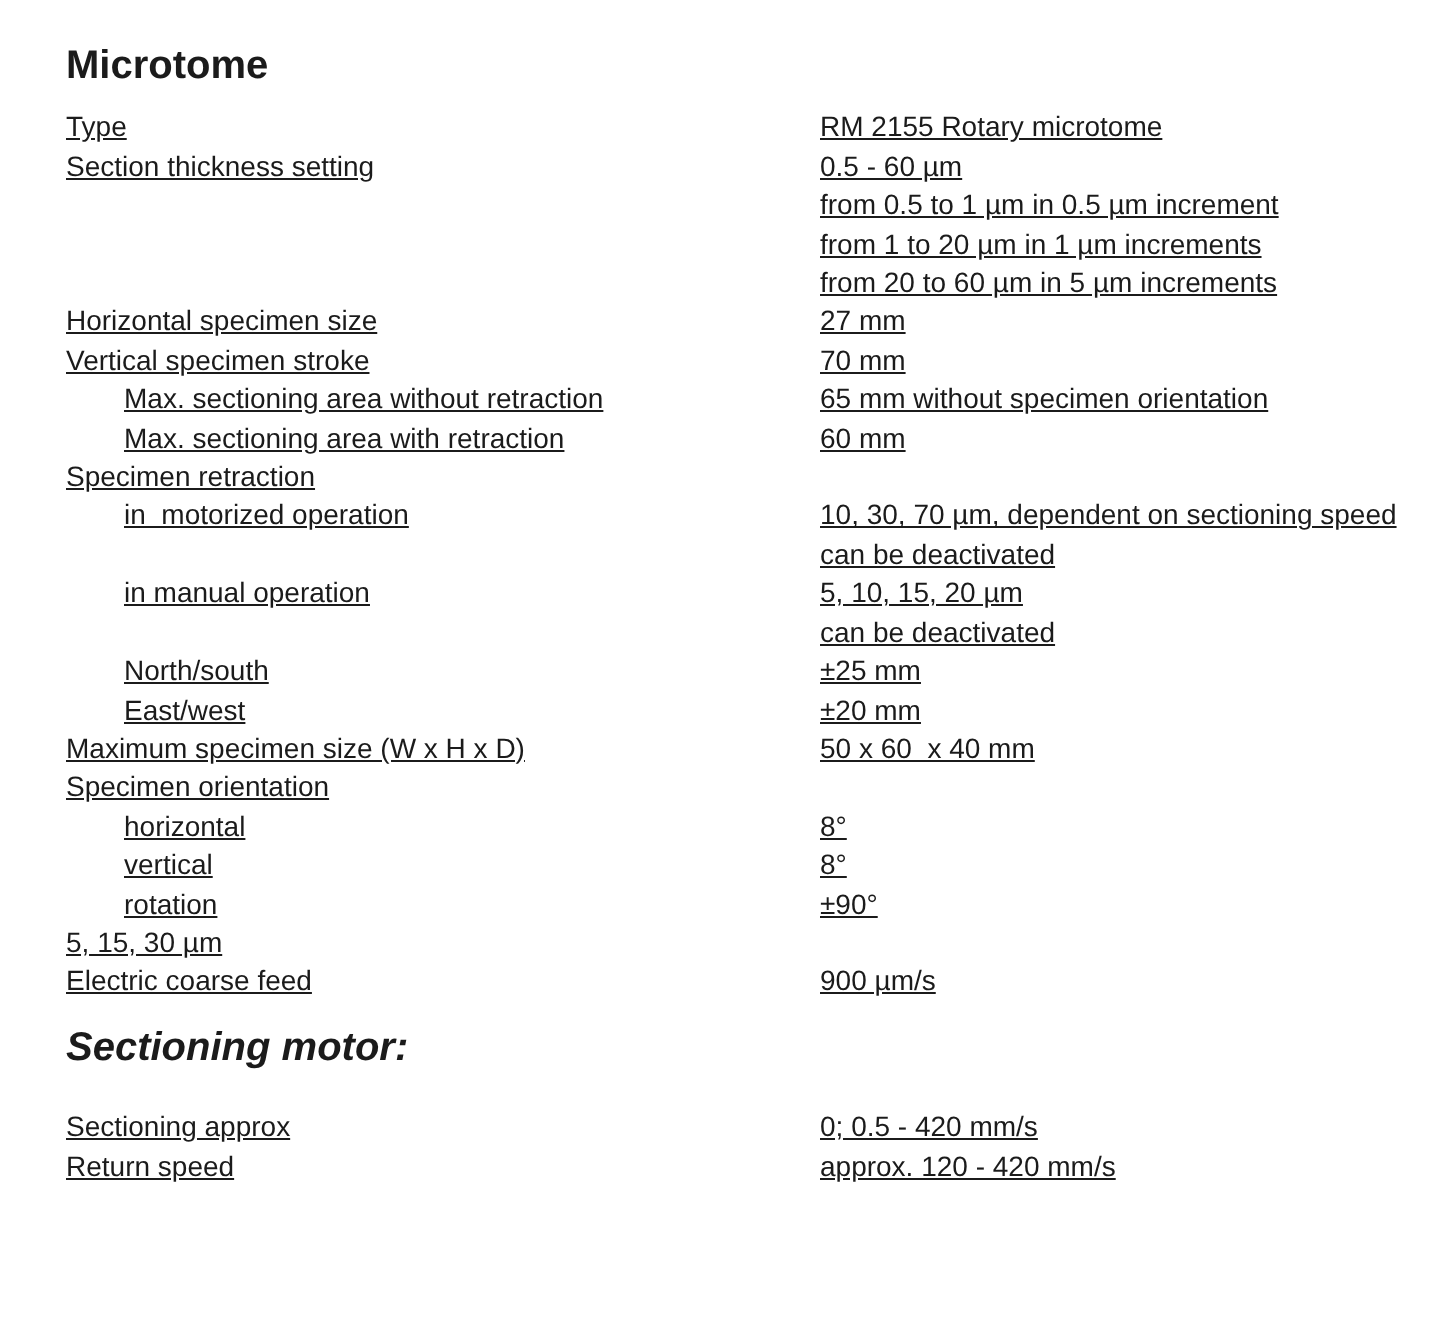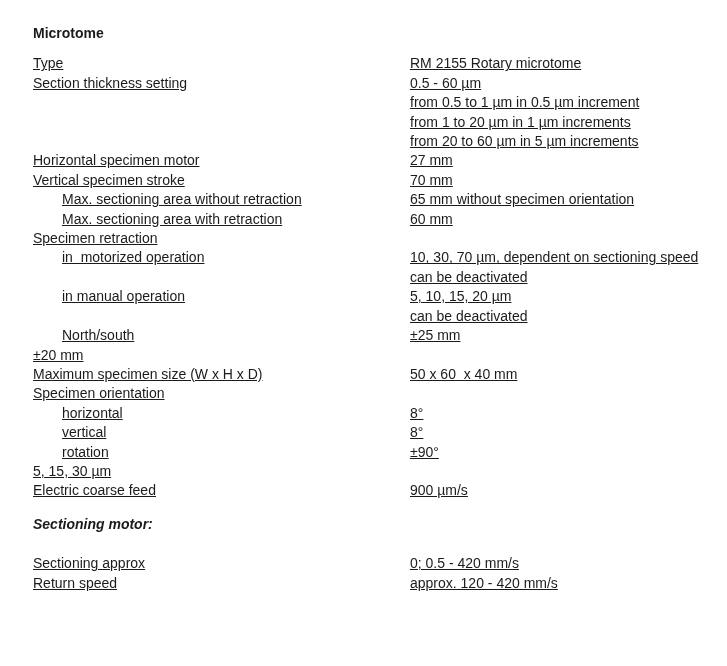--- a/index.html
+++ b/index.html
@@ -11,21 +11,21 @@
   }
   body {
     font-family: "Liberation Sans", sans-serif;
     color: #1b1b1b;
   }
   .doc {
     padding: 24px 10px 0 33px;
   }
   .spec-section { display: block; }
   .section-title {
-    font-size: 14px;
+    font-size: 20px;
     font-weight: bold;
     line-height: 19.4px;
     white-space: pre-wrap;
   }
   .spec-section--microtome .section-title { margin-bottom: 11px; }
   .spec-section--motor { margin-top: 14px; }
   .spec-section--motor .section-title { margin-bottom: 20px; font-style: italic; }
   .spec-row {
     display: flex;
     align-items: baseline;
@@ -65,21 +65,21 @@
       </div>
       <div class="spec-row">
         <span class="spec-label"></span>
         <span class="spec-value">from 1 to 20 µm in 1 µm increments</span>
       </div>
       <div class="spec-row">
         <span class="spec-label"></span>
         <span class="spec-value">from 20 to 60 µm in 5 µm increments</span>
       </div>
       <div class="spec-row">
-        <span class="spec-label">Horizontal specimen motor</span>
+        <span class="spec-label">Horizontal specimen size</span>
         <span class="spec-value">27 mm</span>
       </div>
       <div class="spec-row">
         <span class="spec-label">Vertical specimen stroke</span>
         <span class="spec-value">70 mm</span>
       </div>
       <div class="spec-row indent">
         <span class="spec-label">Max. sectioning area without retraction</span>
         <span class="spec-value">65 mm without specimen orientation</span>
       </div>
@@ -105,20 +105,21 @@
       </div>
       <div class="spec-row">
         <span class="spec-label"></span>
         <span class="spec-value">can be deactivated</span>
       </div>
       <div class="spec-row indent">
         <span class="spec-label">North/south</span>
         <span class="spec-value">±25 mm</span>
       </div>
       <div class="spec-row indent">
+        <span class="spec-label">East/west</span>
         <span class="spec-value">±20 mm</span>
       </div>
       <div class="spec-row">
         <span class="spec-label">Maximum specimen size (W x H x D)</span>
         <span class="spec-value">50 x 60  x 40 mm</span>
       </div>
       <div class="spec-row">
         <span class="spec-label">Specimen orientation</span>
         <span class="spec-value"></span>
       </div>

